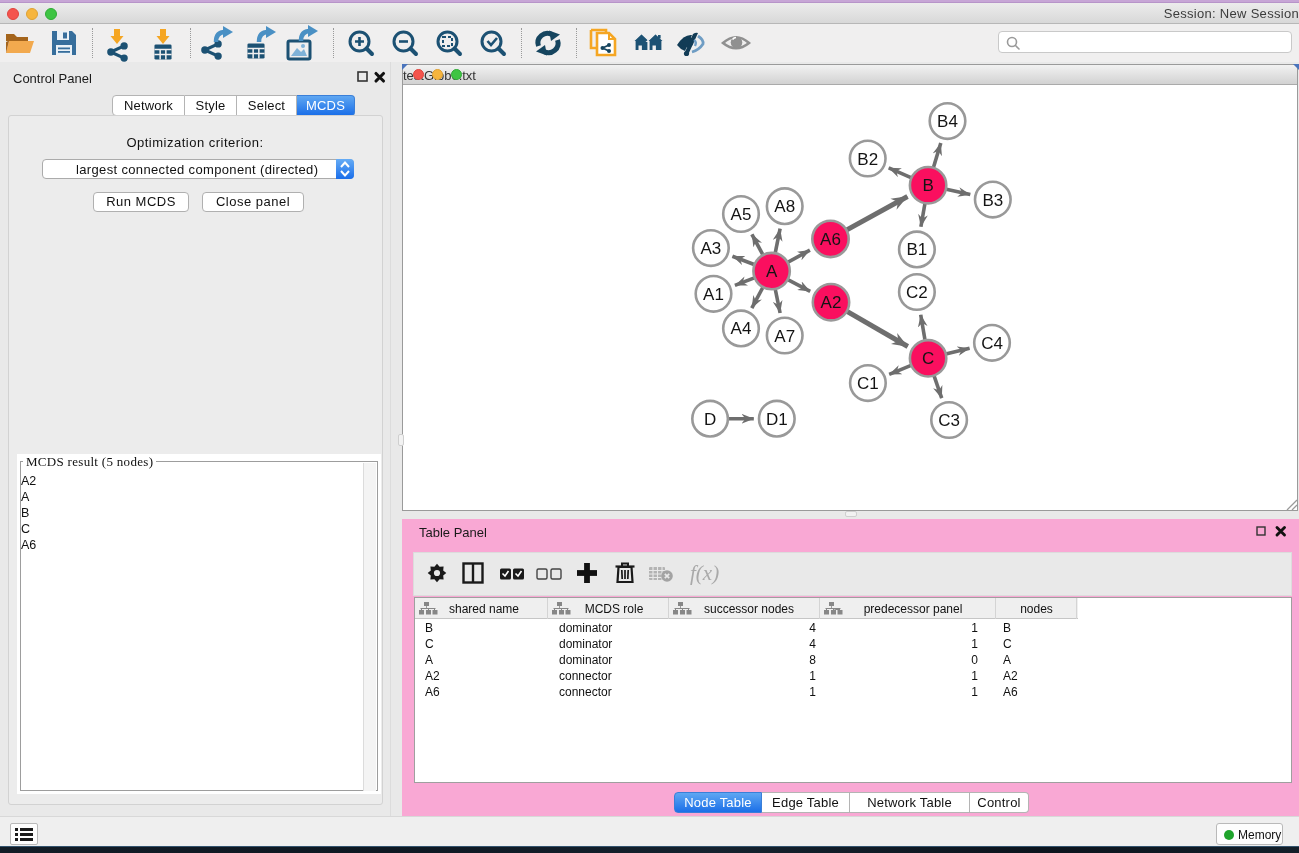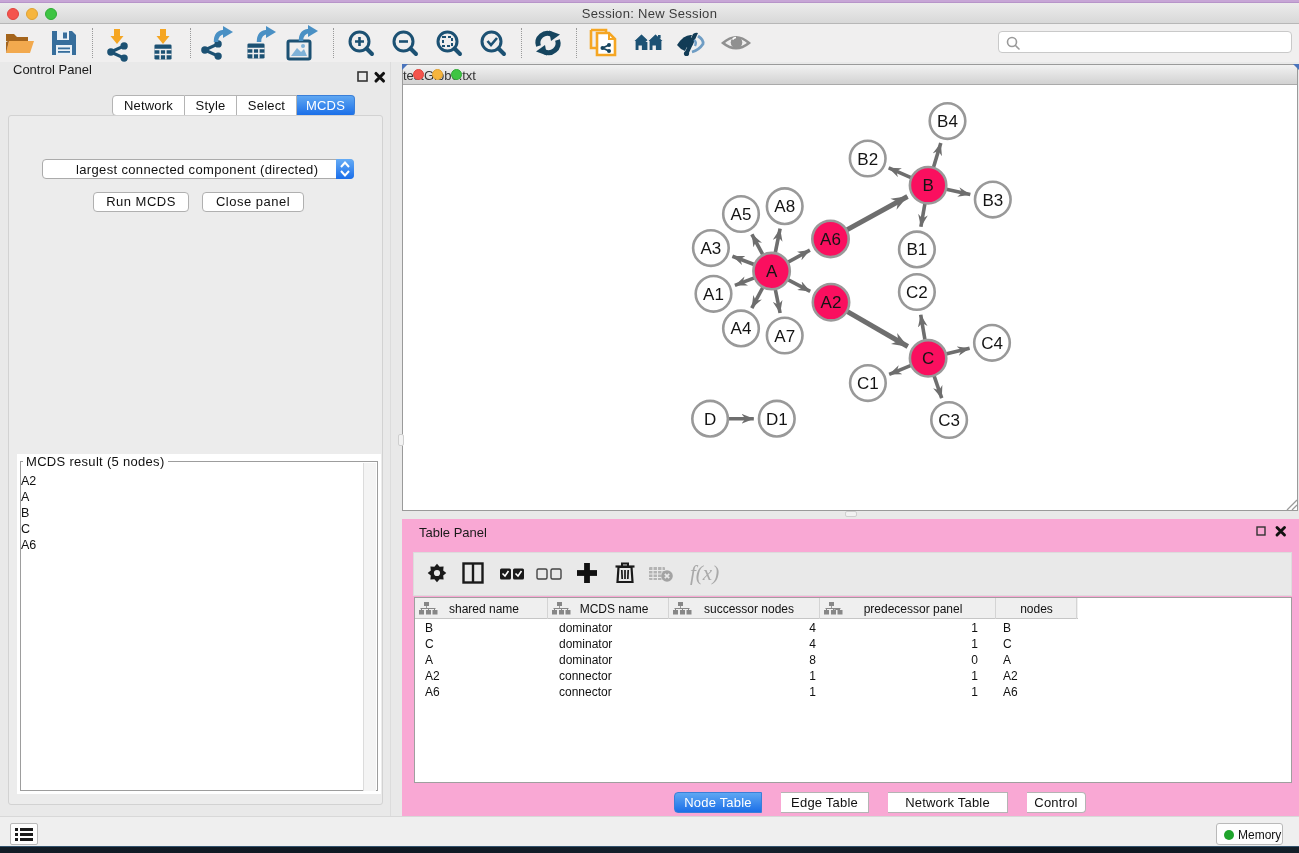--- a/index.html
+++ b/index.html
@@ -4,53 +4,53 @@
 <style>
 * { margin:0; padding:0; box-sizing:border-box; }
 html,body { width:1299px; height:853px; overflow:hidden; }
 body { font-family:"Liberation Sans", sans-serif; background:#e9e9e9; position:relative; }
 .abs { position:absolute; }
 
 #topline { position:absolute; left:0; top:0; width:1299px; height:3px; background:#c7a6d6; border-bottom:1px solid #b794c9;}
 
 #titlebar { position:absolute; left:0; top:3px; width:1299px; height:21px;
   background:linear-gradient(#ececec,#d8d8d8); border-bottom:1px solid #b7b7b7; }
-#titlebar .t { position:absolute; top:3px; width:100%; text-align:center; font-size:13px; color:#3c3c3c; letter-spacing:0.3px; }
+#titlebar .t { position:absolute; top:3px; width:100%; text-align:right; font-size:13px; color:#3c3c3c; letter-spacing:0.3px; }
 .tl { position:absolute; top:5px; width:12px; height:12px; border-radius:50%; }
 #tl-r { left:7px;  background:#f4544d; border:1px solid #e0443e; }
 #tl-y { left:26px; background:#f6b53e; border:1px solid #dfa133; }
 #tl-g { left:45px; background:#3ec443; border:1px solid #2fab36; }
 
 #toolbar { position:absolute; left:0; top:24px; width:1299px; height:38px; background:#f0efef; }
 .sep { position:absolute; top:4px; height:30px; width:0; border-left:1px dotted #9a9a9a; }
 #searchbox { position:absolute; left:998px; top:7px; width:294px; height:22px; background:#fff;
   border:1px solid #c9c9c9; border-radius:4px; }
 
 #cpanel { position:absolute; left:0; top:62px; width:391px; height:754px; background:#e9e9e9; border-right:1px solid #dcdcdc;}
-#cpanel .hdr { position:absolute; left:13px; top:0; font-size:13px; color:#1a1a1a; }
+#cpanel .hdr { position:absolute; left:13px; top:9px; font-size:13px; color:#1a1a1a; }
 #cp-tabs { position:absolute; left:78px; top:33px; height:21px; display:flex;margin-left:34px; }
 .seg { height:21px; line-height:20px; font-size:13px; color:#111; background:#fff; letter-spacing:0.2px;
   border:1px solid #b4b4b4; border-left:none; text-align:center; padding:0 12px; }
 .seg.first { border-left:1px solid #b4b4b4; border-radius:4px 0 0 4px; }
 .seg.last { border-radius:0 4px 4px 0; }
 .seg.sel { background:linear-gradient(#5fa7f2,#1b6fe8); color:#fff; border-color:#3a7fd8; }
 #cp-inner { position:absolute; left:8px; top:53px; width:375px; height:690px; background:#ececec;
   border:1px solid #d2d2d2; border-radius:3px; }
 #optlabel { position:absolute; left:0; top:73px; width:100%; text-align:center; font-size:13px; color:#111; letter-spacing:0.5px; }
 #dropdown { position:absolute; left:42px; top:97px; width:312px; height:20px; background:#fff;
   border:1px solid #ababab; border-radius:4px; }
 #dropdown .txt { position:absolute; left:13px; top:2px; font-size:13px; color:#111; letter-spacing:0.35px;padding-left:20px; }
 #dropdown .step { position:absolute; right:-1px; top:-1px; width:18px; height:20px;
   background:linear-gradient(#66acf5,#1a6eea); border-radius:0 4px 4px 0; }
 .btn { position:absolute; height:20px; background:#fff; border:1px solid #b0b0b0; border-radius:4px;
   font-size:13px; color:#111; text-align:center; line-height:18px; letter-spacing:0.5px; }
 
 #mcdsbox { position:absolute; left:17px; top:392px; width:364px; height:340px; background:#fff; }
 #mcdsfield { position:absolute; left:3px; top:7px; width:358px; height:330px; border:1px solid #9d9d9d; }
-#mcdslegend { position:absolute; left:2px; top:-8px; background:#fff; padding:0 3px; font-size:13px; color:#111; letter-spacing:0.3px; }
+#mcdslegend { position:absolute; left:2px; top:-8px; background:#fff; padding:0 3px; font-size:13px; color:#111; letter-spacing:0.3px;font-family:Liberation Serif, serif; }
 #mcdslist { position:absolute; left:0px; top:11px; font-size:12.5px; color:#111; line-height:16px; }
 #mcdsscroll { position:absolute; right:1px; top:1px; width:13px; height:328px; background:#f4f4f4; border-left:1px solid #dcdcdc;}
 
 #gwin { position:absolute; left:402px; top:64px; width:896px; height:447px; background:#fff; border:1px solid #9a9a9a; }
 #gtitle { position:absolute; left:0; top:0; width:100%; height:20px;
   background:linear-gradient(#f2f2f2,#d2d2d2); border-bottom:1px solid #aaa; }
 #gtitle .t { position:absolute; top:3px; width:100%; text-align:left; font-size:13px; color:#333; }
 .gl { position:absolute; top:4px; width:11px; height:11px; border-radius:50%; }
 #gl-r { left:10px; background:#f4544d; border:1px solid #e0443e; }
 #gl-y { left:29px; background:#f6b53e; border:1px solid #dfa133; }
@@ -58,21 +58,21 @@
 #graphsvg { position:absolute; left:0; top:21px; }
 
 #tpanel { position:absolute; left:402px; top:519px; width:897px; height:297px; background:#f9a8d4; }
 #tpanel .hdr { position:absolute; left:17px; top:6px; font-size:13px; color:#1a1a1a; }
 #ttoolbar { position:absolute; left:11px; top:33px; width:879px; height:44px; background:#e9e9e9; border:1px solid #dcdcdc; }
 #ttable { position:absolute; left:12px; top:78px; width:878px; height:186px; background:#fff; border:1px solid #9f9f9f; }
 #thead { position:absolute; left:0; top:0; width:663px; height:21px; background:#efefef; border-bottom:1px solid #c6c6c6; }
 .thcell { position:absolute; top:0; height:21px; border-right:1px solid #d4d4d4; }
 .thcell .lbl { position:absolute; top:4px; width:100%; text-align:center; font-size:12px; color:#111; }
 .trow { position:absolute; font-size:12px; color:#111; }
-#ttabs { position:absolute; left:272px; top:273px; height:20px; display:flex;gap:19px; }
+#ttabs { position:absolute; left:272px; top:273px; height:20px; display:flex; }
 
 #statusbar { position:absolute; left:0; top:816px; width:1299px; height:30px; background:#efefef; border-top:1px solid #d8d8d8; }
 #listbtn { position:absolute; left:10px; top:6px; width:28px; height:22px; background:#fdfdfd; border:1px solid #b9b9b9; border-radius:2px; }
 #membtn { position:absolute; right:16px; top:6px; width:67px; height:22px; background:#fdfdfd; border:1px solid #b9b9b9; border-radius:3px; font-size:12px; color:#111; }
 #membtn .dot { position:absolute; left:7px; top:6px; width:10px; height:10px; border-radius:50%; background:#1ea32b; }
 #membtn .t { position:absolute; left:21px; top:4px; }
 #bottomstrip { position:absolute; left:0; top:846px; width:1299px; height:7px; background:linear-gradient(90deg,#121c26,#0e1822 30%,#15222e 55%,#0c141d 80%,#131f29); border-top:1px solid #33536e; }
 </style>
 </head>
 <body>
@@ -220,20 +220,21 @@
         <path d="M21,3.5 L28.5,11 M28.5,3.5 L21,11"></path>
       </g>
 </svg>
   <div id="cp-tabs">
     <div class="seg first" style="width:73px;padding:0">Network</div>
       <div class="seg" style="width:52px;padding:0">Style</div>
       <div class="seg" style="width:60px;padding:0">Select</div>
       <div class="seg sel last" style="width:58px;padding:0">MCDS</div>
   </div>
   <div id="cp-inner"></div>
+  <div id="optlabel">Optimization criterion:</div>
   <div id="dropdown">
       <div class="txt">largest connected component (directed)</div>
       <div class="step">
         <svg width="18" height="20" style="position:absolute;left:0;top:0">
 <path d="M5,8 L9,3.5 L13,8" fill="none" stroke="#fff" stroke-width="2"></path>
 <path d="M5,12 L9,16.5 L13,12" fill="none" stroke="#fff" stroke-width="2"></path>
         </svg>
       </div>
     </div>
   <div class="btn" style="left:93px; top:130px; width:96px;">Run MCDS</div>
@@ -386,21 +387,21 @@
             </g>
           </svg><div class="lbl" style="left:14px;width:110px">shared name</div></div>
 <div class="thcell" style="left:133px;width:121px"><svg width="121" height="21">
             <g fill="#878787">
               <rect x="9" y="4" width="5" height="4"></rect>
               <rect x="4" y="12" width="5" height="4.5"></rect>
               <rect x="11" y="12" width="5" height="4.5"></rect>
               <rect x="17.5" y="12" width="5" height="4.5"></rect>
               <path d="M5.5,10 L20.5,10 L20.5,11 L5.5,11z M11,8 L11.8,8 L11.8,10 L11,10z M6,10 L7,10 L7,12 L6,12z M19,10 L20,10 L20,12 L19,12z M13,10 L14,10 L14,12 L13,12z"></path>
             </g>
-          </svg><div class="lbl" style="left:14px;width:104px">MCDS name</div></div>
+          </svg><div class="lbl" style="left:14px;width:104px">MCDS role</div></div>
 <div class="thcell" style="left:254px;width:151px"><svg width="151" height="21">
             <g fill="#878787">
               <rect x="9" y="4" width="5" height="4"></rect>
               <rect x="4" y="12" width="5" height="4.5"></rect>
               <rect x="11" y="12" width="5" height="4.5"></rect>
               <rect x="17.5" y="12" width="5" height="4.5"></rect>
               <path d="M5.5,10 L20.5,10 L20.5,11 L5.5,11z M11,8 L11.8,8 L11.8,10 L11,10z M6,10 L7,10 L7,12 L6,12z M19,10 L20,10 L20,12 L19,12z M13,10 L14,10 L14,12 L13,12z"></path>
             </g>
           </svg><div class="lbl" style="left:16px;width:128px">successor nodes</div></div>
 <div class="thcell" style="left:405px;width:176px"><svg width="176" height="21">

